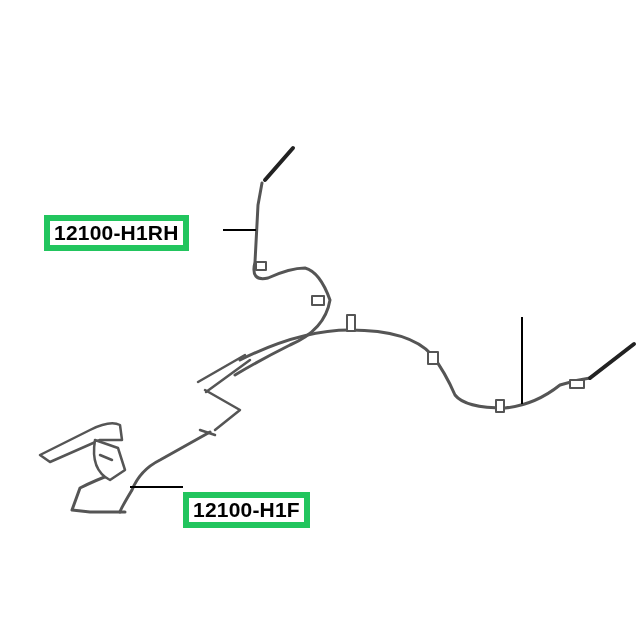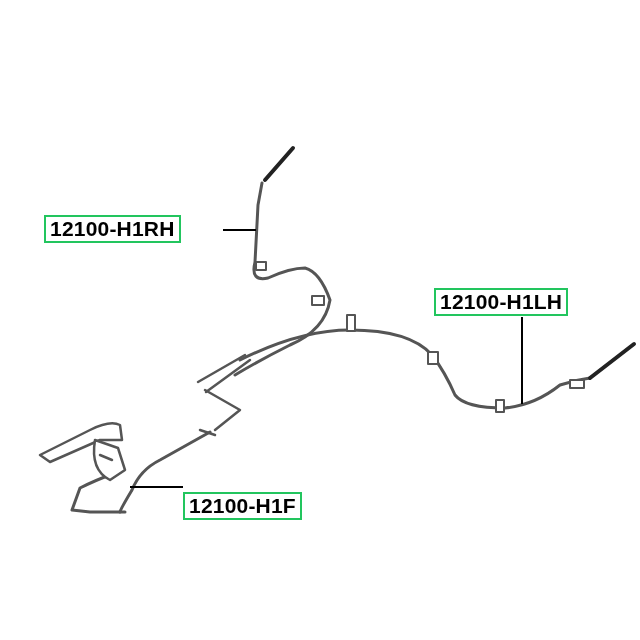--- a/index.html
+++ b/index.html
@@ -1,20 +1,20 @@
 <!DOCTYPE html>
 <html><head>
 <meta charset="utf-8">
 <style>
   html, body { margin: 0; padding: 0; background: #ffffff; }
   #stage { position: relative; width: 640px; height: 640px; background: #ffffff; overflow: hidden; }
   svg.drawing { position: absolute; left: 0; top: 0; }
   .label {
     position: absolute;
-    border: 2px solid #22c55e;
+    border: 6px solid #22c55e;
     background: #fff;
     font-family: "Liberation Sans", sans-serif;
     font-weight: bold;
     font-size: 21px;
     line-height: 24px;
     padding: 0 4px;
     color: #000;
     white-space: nowrap;
     letter-spacing: 0.2px;
   }
@@ -63,16 +63,15 @@
     </g>
 
     <g stroke="#000" stroke-width="2" fill="none">
       <line x1="223" y1="230" x2="256" y2="230"></line>
       <line x1="522" y1="317" x2="522" y2="404"></line>
       <line x1="130" y1="487" x2="183" y2="487"></line>
     </g>
   </svg>
 
   <div class="label" style="left:44px; top:215px;">12100-H1RH</div>
-  <div class="label" style="left:434px; top:288px;">12100-H1LH</div>
   <div class="label" style="left:183px; top:492px;">12100-H1F</div>
 
 </div>
 
 </body></html>

